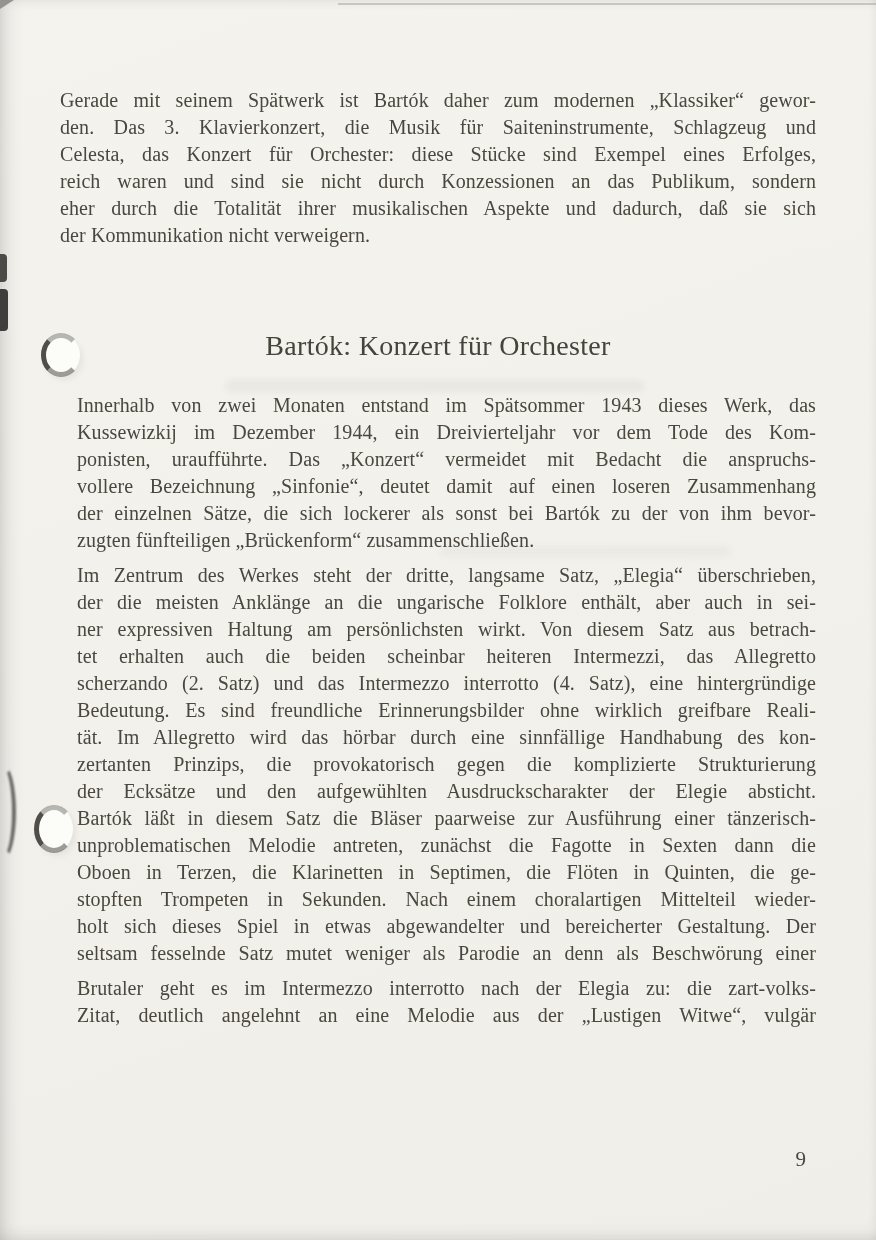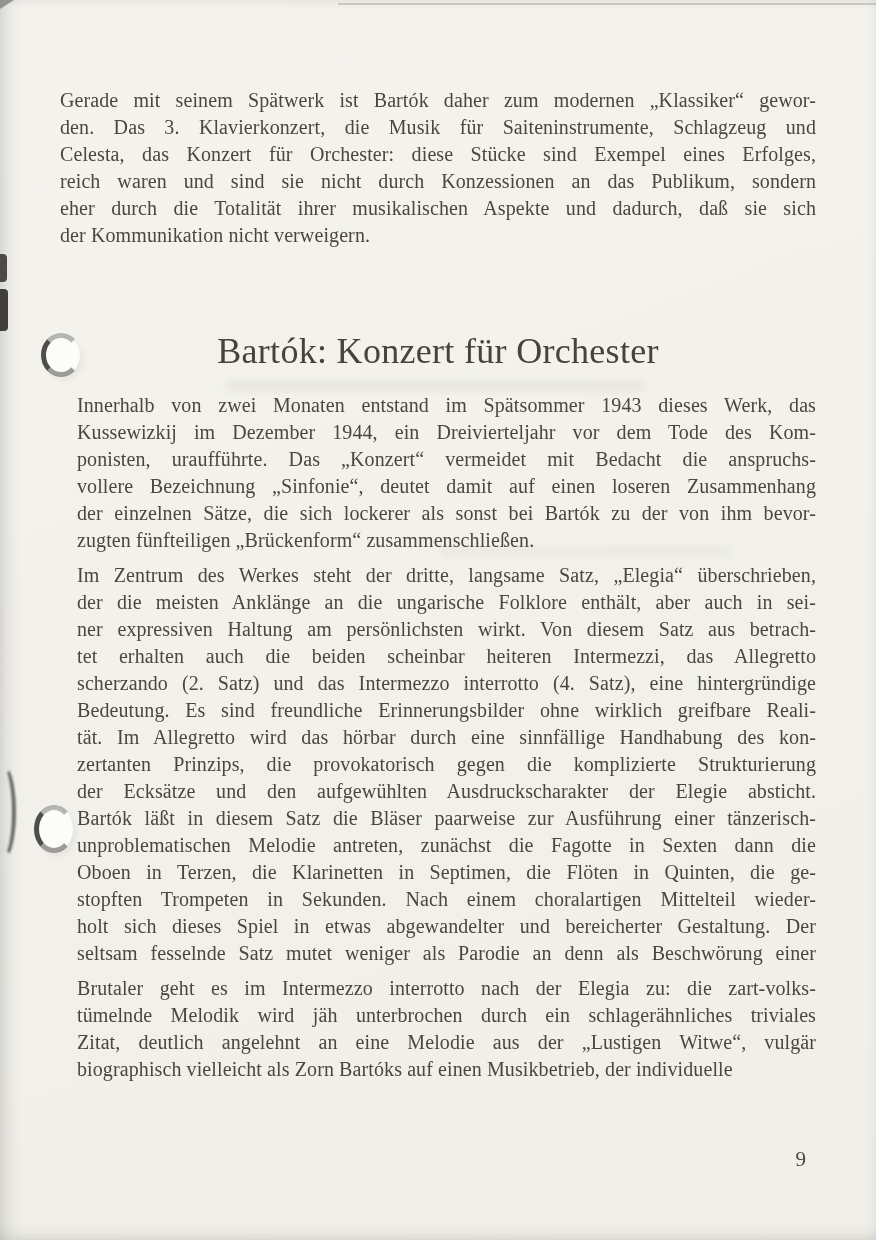--- a/index.html
+++ b/index.html
@@ -32,21 +32,21 @@
     overflow: hidden;
     text-align: justify;
     text-align-last: justify;
     letter-spacing: .1px;
   }
   .line.last-line { text-align-last: left; }
 
   .heading {
     position: absolute; top: 330px; left: 0; right: 0;
     margin: 0;
-    font-size: 36px; font-weight: 400;
+    font-size: 28px; font-weight: 400;
     text-align: center;
     letter-spacing: .3px;
     color: #46433a;
   }
 
   .page-number {
     position: absolute; top: 1146px; right: 10px;
     font-size: 21px; line-height: 27px;
   }
 
@@ -153,23 +153,21 @@
           <span class="line">der Ecksätze und den aufgewühlten Ausdruckscharakter der Elegie absticht.</span>
           <span class="line">Bartók läßt in diesem Satz die Bläser paarweise zur Ausführung einer tänzerisch-</span>
           <span class="line">unproblematischen Melodie antreten, zunächst die Fagotte in Sexten dann die</span>
           <span class="line">Oboen in Terzen, die Klarinetten in Septimen, die Flöten in Quinten, die ge-</span>
           <span class="line">stopften Trompeten in Sekunden. Nach einem choralartigen Mittelteil wieder-</span>
           <span class="line">holt sich dieses Spiel in etwas abgewandelter und bereicherter Gestaltung. Der</span>
           <span class="line">seltsam fesselnde Satz mutet weniger als Parodie an denn als Beschwörung einer</span>
         </p>
         <p class="para">
           <span class="line">Brutaler geht es im Intermezzo interrotto nach der Elegia zu: die zart-volks-</span>
-          <span class="line">tümelnde Melodik wird jäh unterbrochen durch ein schlagerähnliches triviales</span>
           <span class="line">Zitat, deutlich angelehnt an eine Melodie aus der „Lustigen Witwe“, vulgär</span>
-          <span class="line last-line">biographisch vielleicht als Zorn Bartóks auf einen Musikbetrieb, der individuelle</span>
         </p>
       </section>
 
     <div class="page-number">9</div>
   </main>
 
   <div class="hole hole1"></div>
   <div class="hole hole2"></div>
 
 </div>

